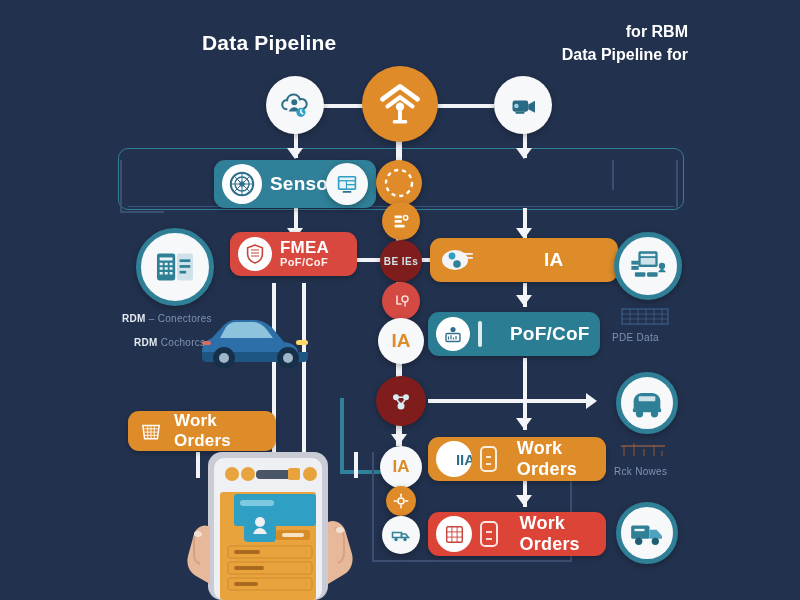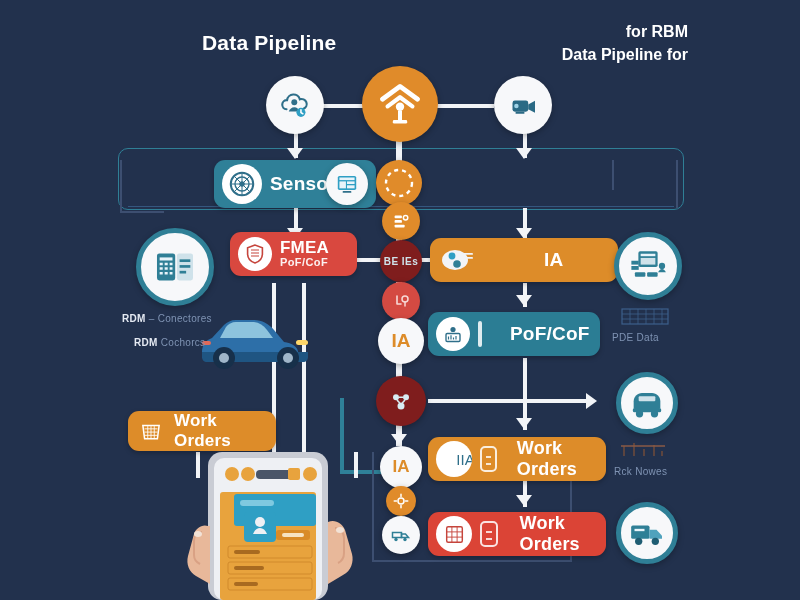--- a/index.html
+++ b/index.html
@@ -93,21 +93,21 @@
 
   .pill .badge-circle {
     width: 40px; height: 40px; min-width: 40px;
     border-radius: 50%;
     background: #ffffff;
     display: flex; align-items: center; justify-content: center;
     margin-right: 8px;
     overflow: hidden;
   }
   .pill .badge-text {
-    color: #2f6f8a; font-size: 15px; font-weight: normal; margin-left: 23px;
+    color: #2f6f8a; font-size: 15px; font-weight: bold; margin-left: 23px;
   }
   .pill .mini-doc {
     width: 34px; height: 30px;
     border: 2px solid rgba(255,255,255,.85);
     border-radius: 5px;
     margin-right: 10px;
     position: relative;
   }
   .pill .mini-doc::before, .pill .mini-doc::after {
     content:""; position: absolute; left: 4px; right: 4px;

